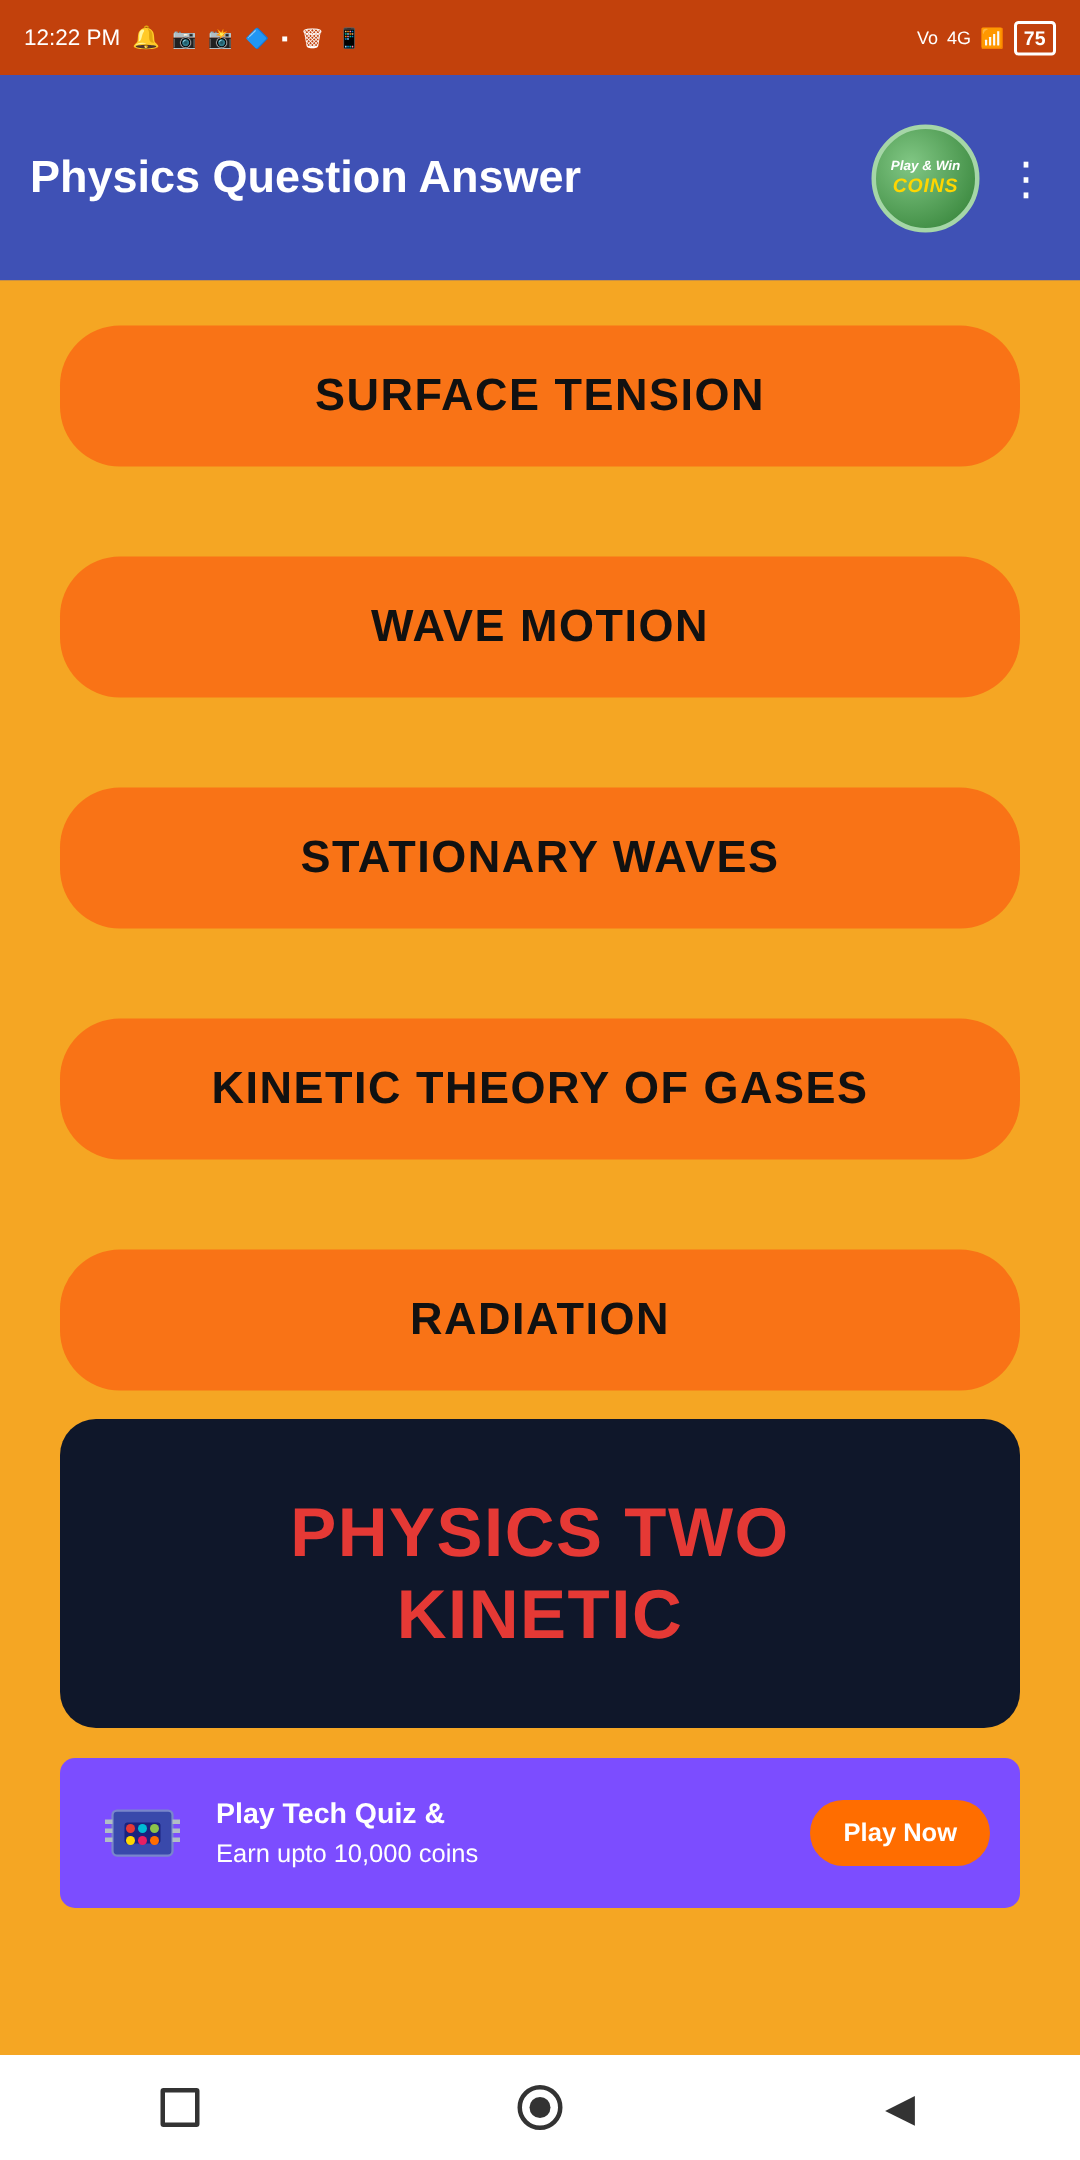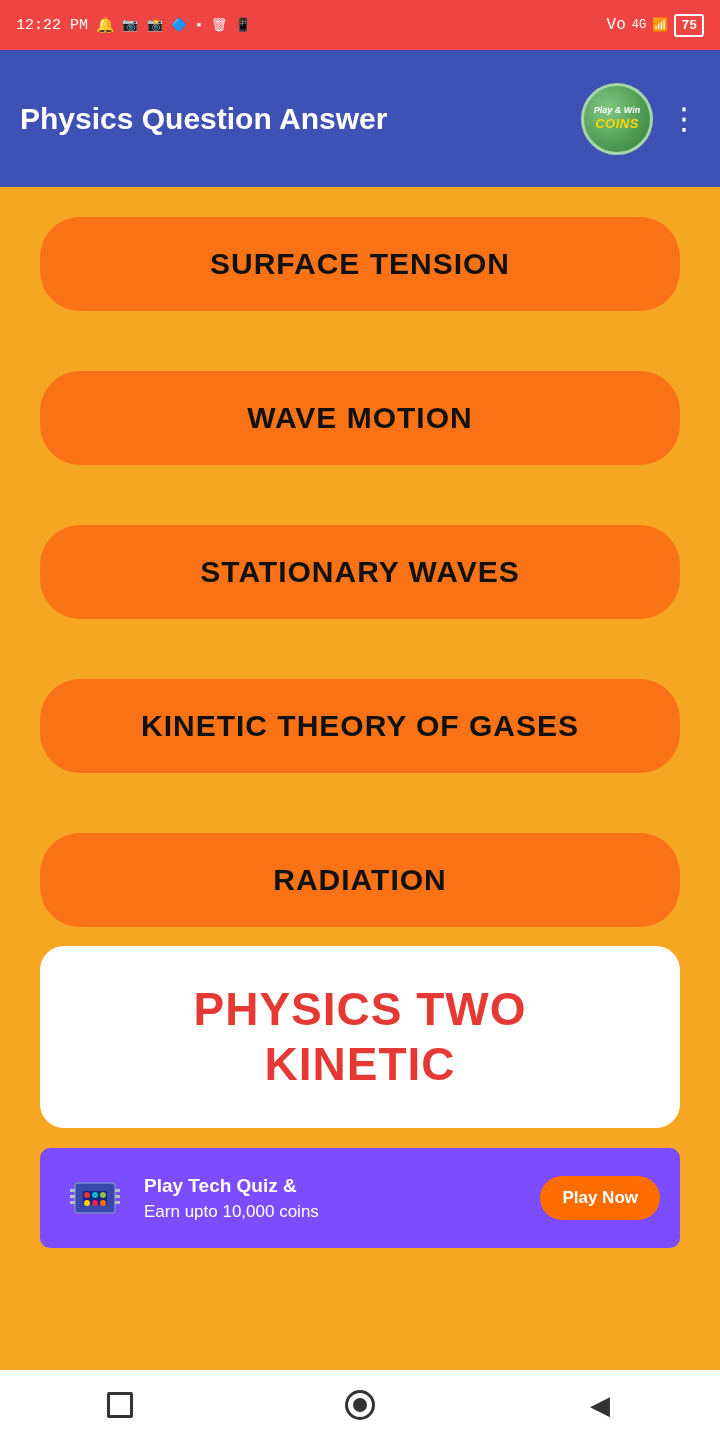--- a/index.html
+++ b/index.html
@@ -8,30 +8,29 @@
       width: 720px;
       min-height: 1440px;
       font-family: 'Arial', sans-serif;
       background: #f5a623;
       display: flex;
       flex-direction: column;
     }
 
     
     .status-bar {
-      background: #ef4444;
+      background: #c2410c;
       color: white;
       display: flex;
       justify-content: space-between;
       align-items: center;
       padding: 6px 16px;
       height: 50px;
       font-size: 15px;
       font-weight: 500;
-      font-family: Liberation Mono, monospace;
     }
     .status-left {
       display: flex;
       align-items: center;
       gap: 8px;
     }
     .status-right {
       display: flex;
       align-items: center;
       gap: 6px;
@@ -123,23 +122,23 @@
       margin-bottom: 60px;
       letter-spacing: 1px;
       font-family: Arial, sans-serif;
     }
     .topic-button:last-of-type {
       margin-bottom: 19px;
     }
 
     
     .physics-two-box {
-      background: #ffffff;
+      background: #0f172a;
       border-radius: 24px;
-      padding: 36px 20px;
+      padding: 48px 20px;
       text-align: center;
       margin-bottom: 20px;
     }
     .physics-two-text {
       font-size: 46px;
       font-weight: 900;
       color: #e53935;
       line-height: 1.2;
       letter-spacing: 1px;
     }
@@ -250,21 +249,21 @@
     <span>12:22 PM</span>
     <span>🔔</span>
     <span style="font-size:13px;">📷</span>
     <span style="font-size:13px;">📸</span>
     <span style="font-size:13px;">🔷</span>
     <span style="font-size:13px;">▪</span>
     <span style="font-size:13px;">🗑</span>
     <span style="font-size:13px;">📱</span>
   </div>
   <div class="status-right">
-    <span style="font-size:16px;">Vo</span>
+    <span style="font-size:12px;">Vo</span>
     <span style="font-size:12px;">4G</span>
     <span style="font-size:13px;">📶</span>
     <span class="battery-box">75</span>
   </div>
 </div>
 
 <div class="app-bar">
   <div class="app-bar-title">Physics Question Answer</div>
   <div class="app-bar-right">
     <div class="coins-badge">

